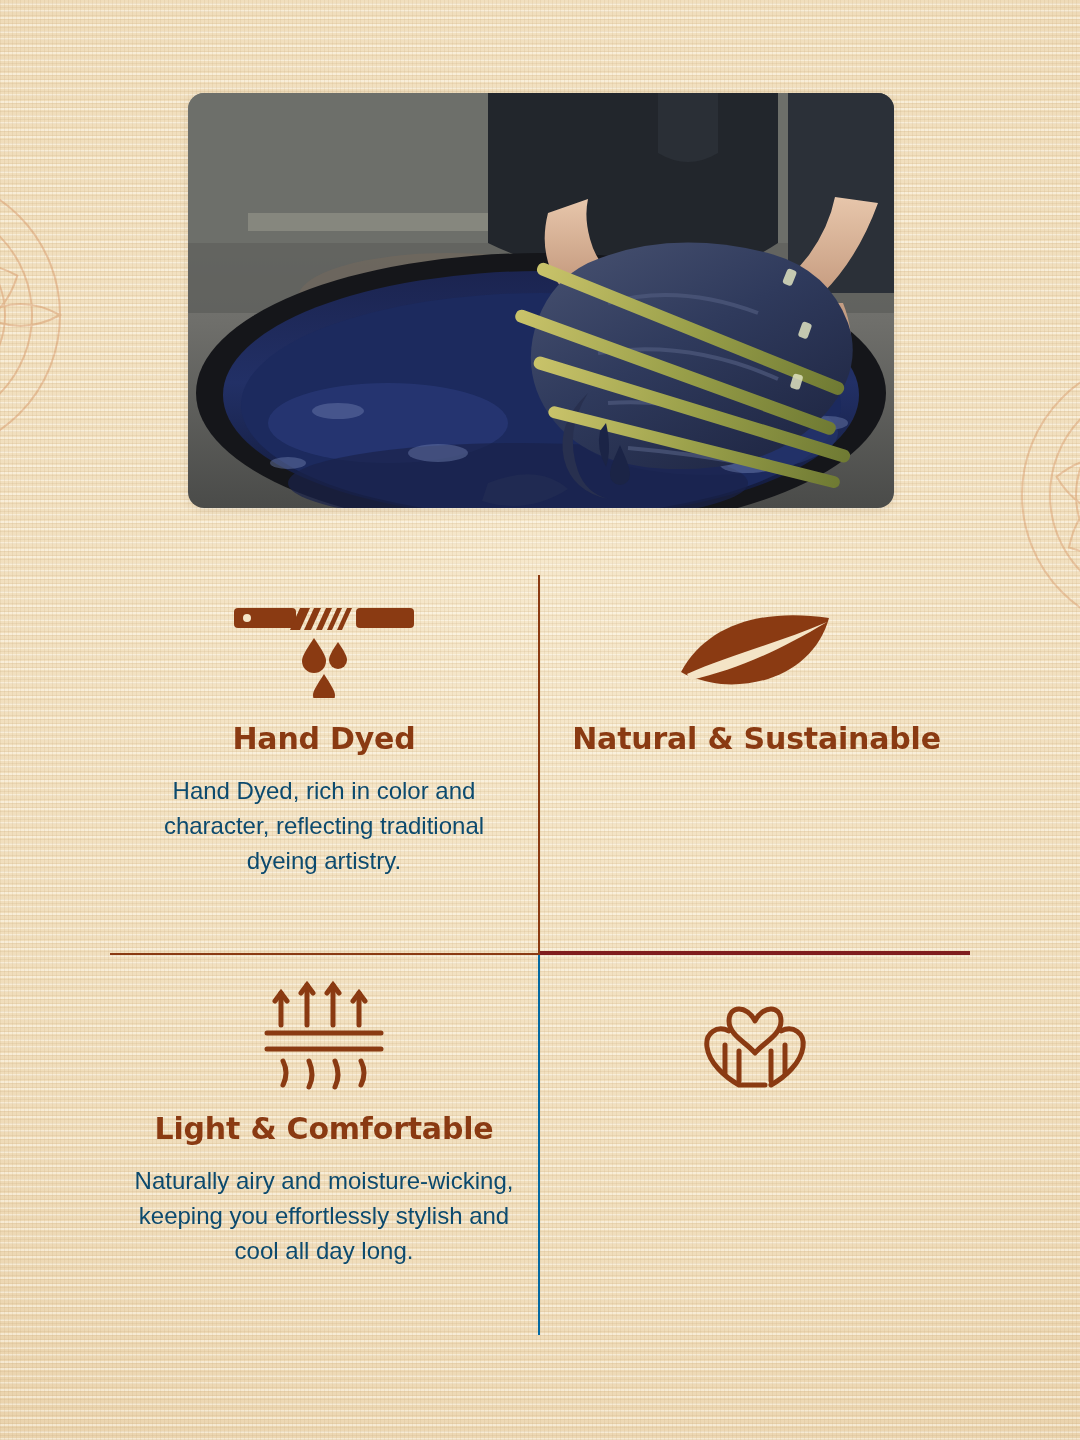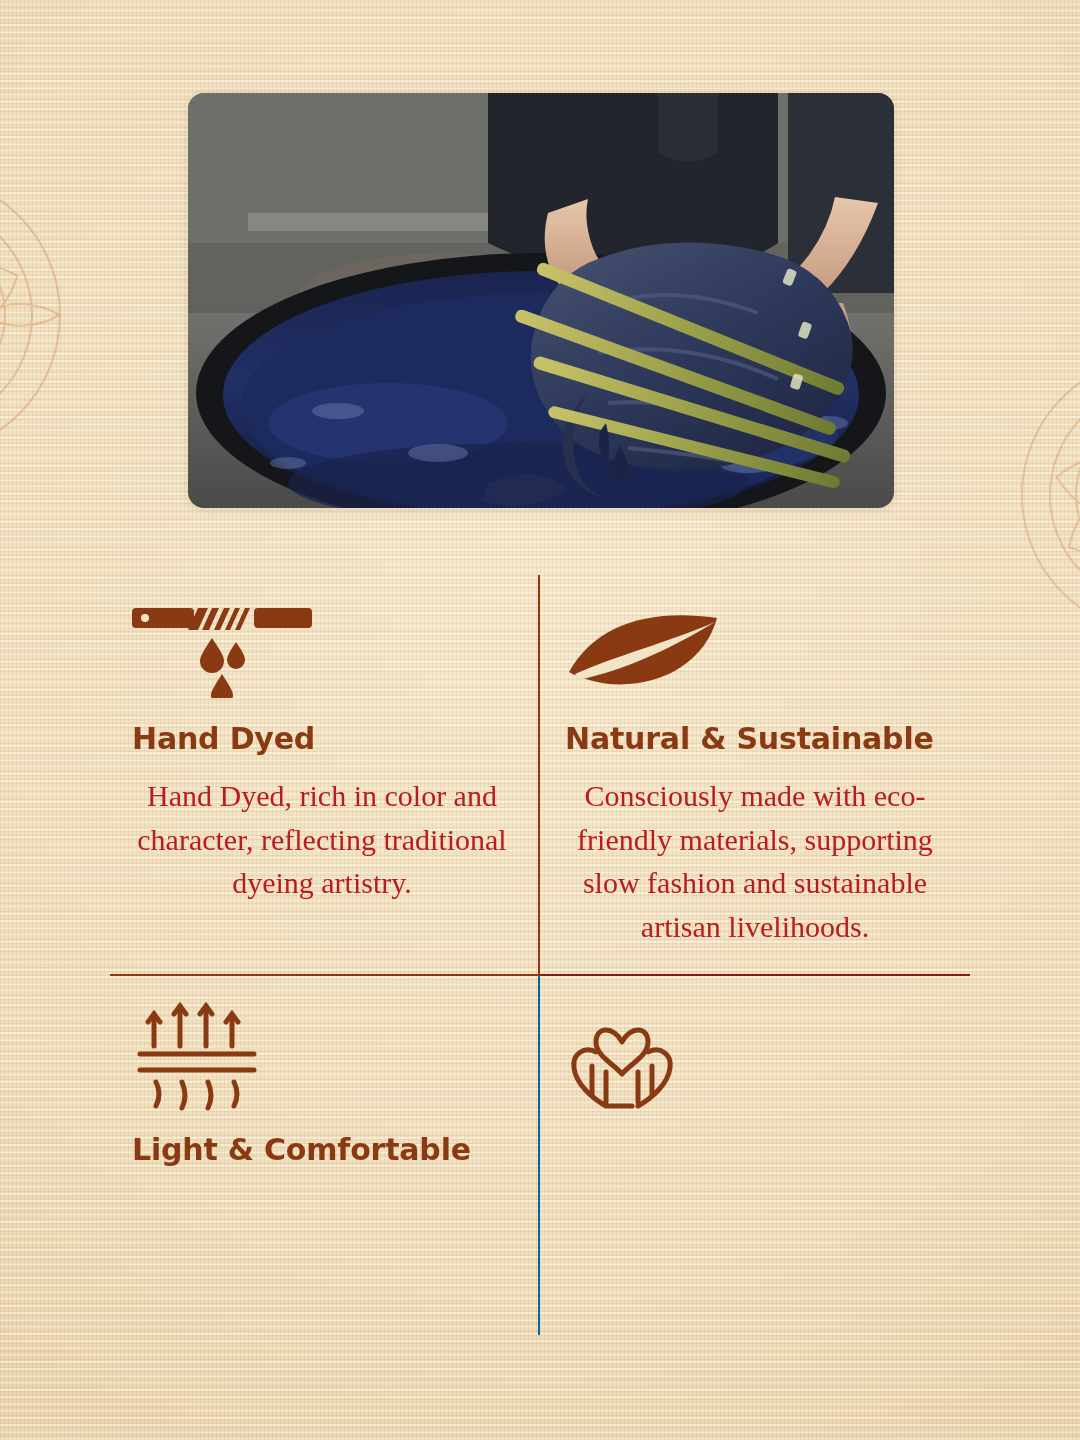--- a/index.html
+++ b/index.html
@@ -68,49 +68,49 @@
     height: 760px;
     display: grid;
     grid-template-columns: 1fr 1fr;
     grid-template-rows: 1fr 1fr;
   }
 
   .cell {
     padding: 20px 22px 26px 22px;
     display: flex;
     flex-direction: column;
-    align-items: flex-start;
+    align-items: center;
     text-align: center;
   }
   .cell-tl { border-right: 2px solid #8a3a12; border-bottom: 2px solid #8a3a12; }
-  .cell-tr { border-bottom: 2px solid #7f1d1d; padding-left: 25px; }
+  .cell-tr { border-bottom: 4px solid #7f1d1d; padding-left: 25px; }
   .cell-bl { border-right: 2px solid #0369a1; }
 
   .icon-wrap {
     height: 110px;
     display: flex;
     align-items: center;
     justify-content: center;
   }
 
   .feature-title {
     font-family: "DejaVu Sans", sans-serif;
     font-weight: bold;
     font-size: 30px;
     color: #8a3a12;
     letter-spacing: -0.2px;
     margin-top: 16px;
     margin-bottom: 18px;
   }
 
   .feature-desc {
-    font-family: Liberation Serif, serif;
-    font-size: 30px;
+    font-family: Liberation Sans, sans-serif;
+    font-size: 24px;
     line-height: 1.45;
-    color: #b91c1c;
+    color: #0c4a6e;
     max-width: 380px;
   }
 
   .cell-bl .icon-wrap, .cell-br .icon-wrap { height: 120px; }
 </style>
 </head>
 <body>
 
 <div class="bg-texture"></div>
 
@@ -302,21 +302,20 @@
     <div class="cell cell-tr">
       <div class="icon-wrap">
         <svg width="160" height="96" viewBox="0 0 160 96">
           <g fill="#8a3a12">
             <path d="M4 70 C30 22 86 6 152 16 C140 60 96 86 44 82 C30 80 14 76 4 70 Z"></path>
             <path d="M10 72 C50 54 104 40 150 20 C100 50 58 68 14 78 Z" fill="#f4e4c6"></path>
           </g>
         </svg>
       </div>
       <div class="feature-title">Natural &amp; Sustainable</div>
-      <div class="feature-desc">Consciously made with eco-friendly materials, supporting slow fashion and sustainable artisan livelihoods.</div>
     </div>
 
     <div class="cell cell-bl">
       <div class="icon-wrap">
         <svg width="130" height="116" viewBox="0 0 130 116">
           <g stroke="#8a3a12" stroke-width="5" fill="none" stroke-linecap="round">
             <path d="M22 48 V16"></path>
               <path d="M16 24 l6 -8 l6 8"></path>
             <path d="M48 48 V8"></path>
               <path d="M42 16 l6 -8 l6 8"></path>
@@ -327,20 +326,21 @@
             <path d="M8 56 H122"></path>
             <path d="M8 72 H122"></path>
             <path d="M24 84 q6 12 0 24"></path>
             <path d="M50 84 q6 14 0 26"></path>
             <path d="M76 84 q6 14 0 26"></path>
             <path d="M102 84 q6 12 0 24"></path>
           </g>
         </svg>
       </div>
       <div class="feature-title">Light &amp; Comfortable</div>
+      <div class="feature-desc">Naturally airy and moisture-wicking, keeping you effortlessly stylish and cool all day long.</div>
     </div>
 
     <div class="cell cell-br">
       <div class="icon-wrap">
         <svg width="120" height="116" viewBox="0 0 120 116">
           <g stroke="#8a3a12" stroke-width="5" fill="none" stroke-linecap="round" stroke-linejoin="round">
             <path d="M60 44 C52 28 34 28 34 44 C34 58 52 66 60 76 C68 66 86 58 86 44 C86 28 68 28 60 44 Z"></path>
             <path d="M34 54 C22 48 10 56 12 70 C14 86 30 100 44 108 L70 108"></path>
             <path d="M86 54 C98 48 110 56 108 70 C106 86 90 100 76 108"></path>
             <path d="M30 68 L30 96"></path>

